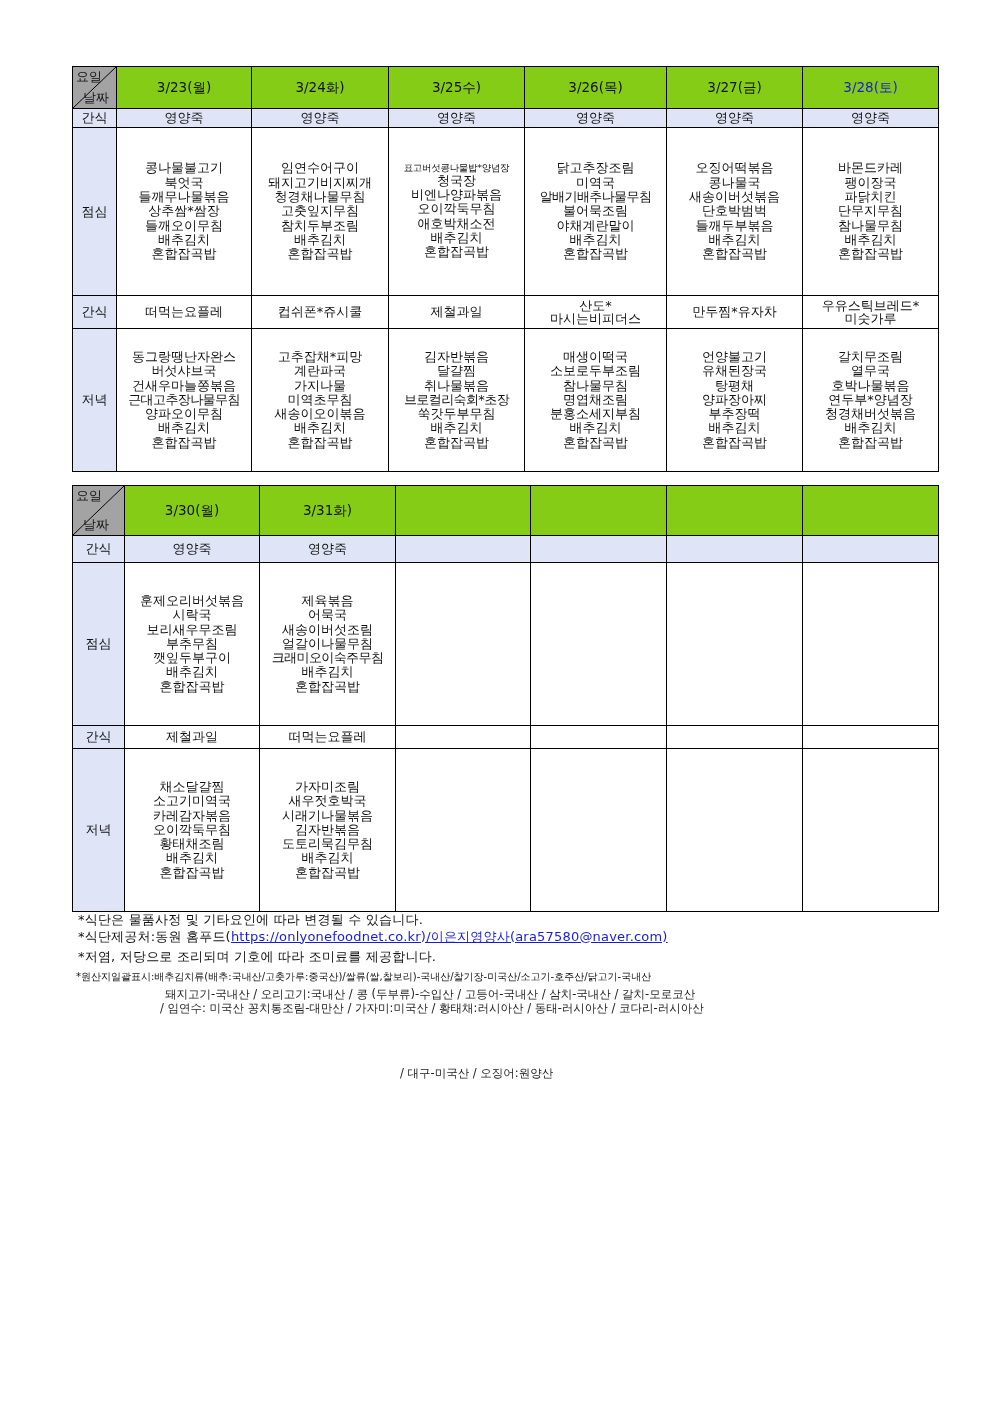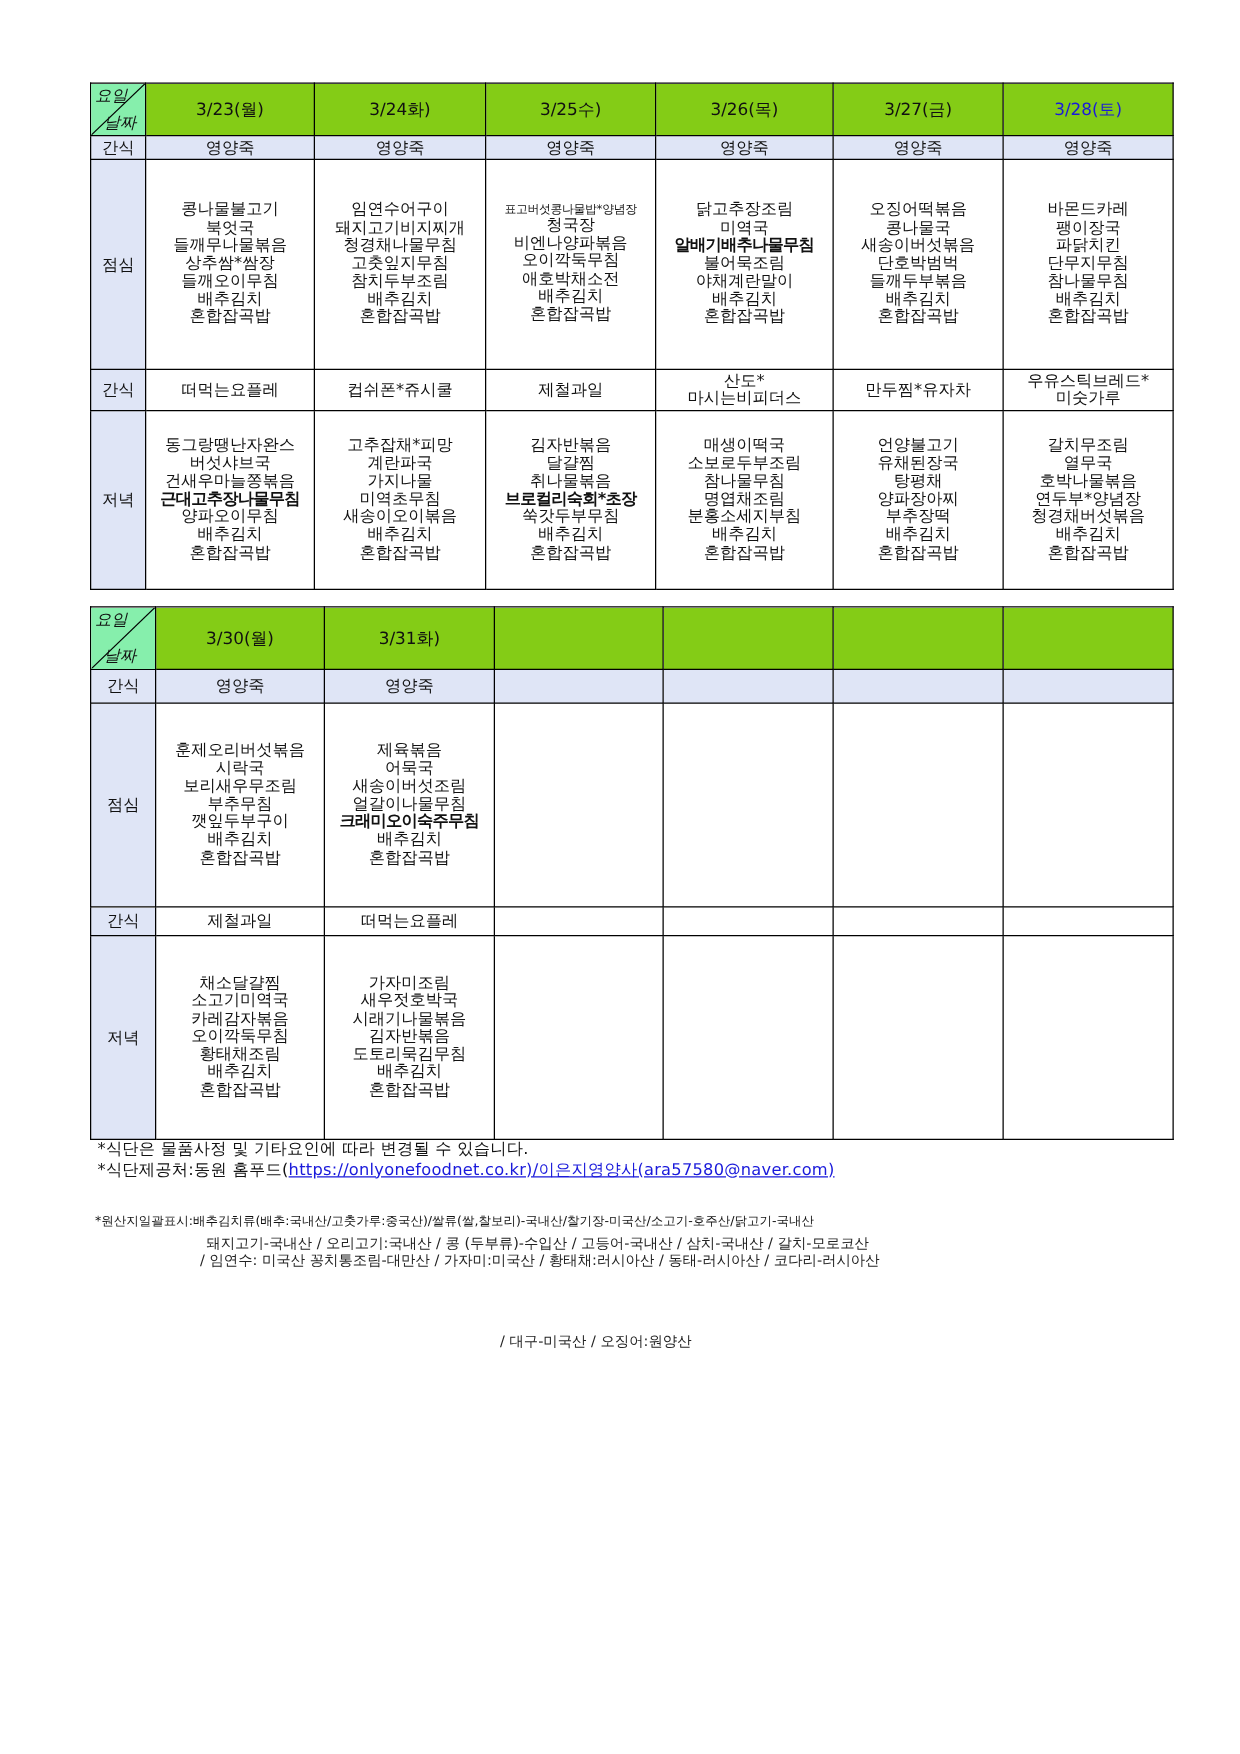--- a/index.html
+++ b/index.html
@@ -6,30 +6,30 @@
   html, body { width: 992px; height: 1403px; background: #ffffff; }
   body { position: relative; font-family: "DejaVu Sans", "Liberation Sans", sans-serif; color: #111; overflow: hidden; }
 
   table.menu { position: absolute; border-collapse: collapse; table-layout: fixed; }
   table.menu td { border: 1.5px solid #000; text-align: center; vertical-align: middle; font-size: 13px; padding: 0; overflow: hidden; white-space: nowrap; }
   .hdr td { background: #84cc16; }
   .hdr td.date { font-size: 13.5px; }
   .hdr td.sat { color: #1a1adb; }
   .snack-am td { background: #dfe5f6; }
   td.label { background: #dfe5f6 !important; font-size: 14px; }
-  td.corner { position: relative; background: #86efac; font-style: italic; }
+  td.corner { position: relative; background: #a3a3a3; }
   td.corner .c-top { position: absolute; left: 3px; top: 1px; font-size: 13px; }
   td.corner .c-bot { position: absolute; left: 10px; bottom: 1px; font-size: 13px; }
   td.corner svg { position: absolute; left: 0; top: 0; width: 100%; height: 100%; }
 
   .items { display: flex; flex-direction: column; justify-content: space-between; height: 100%; }
   .items span { display: block; line-height: 1.1; }
   .two-line span { display: block; line-height: 1.0; }
   .small { font-size: 9.5px !important; letter-spacing: -0.3px; }
-  .tight { letter-spacing: -0.6px; font-weight: bold; }
+  .tight { letter-spacing: -0.6px; }
 
   .notes { position: absolute; left: 78px; top: 912px; width: 870px; font-size: 13px; line-height: 16.5px; }
   .notes .n { display: block; white-space: nowrap; letter-spacing: 0.2px; }
   .notes a { color: #1a1adb; text-decoration: underline; }
   .origin { position: absolute; font-size: 11.5px; white-space: nowrap; color: #222; }
 </style>
 </head>
 <body>
 
 <table class="menu" style="left:72px; top:66px; width:866px;">
@@ -324,17 +324,18 @@
     <td></td>
     <td></td>
     <td></td>
   </tr>
 </tbody>
   </table>
 
 <div class="notes">
   <span class="n">*식단은 물품사정 및 기타요인에 따라 변경될 수 있습니다.</span>
   <span class="n"><span>*식단제공처:동원 홈푸드(</span><a>https://onlyonefoodnet.co.kr)/이은지영양사(ara57580@naver.com)</a></span>
+  <span class="n" style="margin-top:4px">*저염, 저당으로 조리되며 기호에 따라 조미료를 제공합니다.</span>
 </div>
 <div class="origin" style="left:76px; top:970px; font-size:10px; color:#111;">*원산지일괄표시:배추김치류(배추:국내산/고춧가루:중국산)/쌀류(쌀,찰보리)-국내산/찰기장-미국산/소고기-호주산/닭고기-국내산</div>
 <div class="origin" style="left:165px; top:987px;">돼지고기-국내산 /    오리고기:국내산 / 콩 (두부류)-수입산 / 고등어-국내산 / 삼치-국내산 / 갈치-모로코산</div>
 <div class="origin" style="left:160px; top:1001px;">/ 임연수: 미국산   꽁치통조림-대만산 / 가자미:미국산 / 황태채:러시아산 / 동태-러시아산 / 코다리-러시아산</div>
 <div class="origin" style="left:400px; top:1066px;">/ 대구-미국산 / 오징어:원양산</div>
 
 </body></html>

